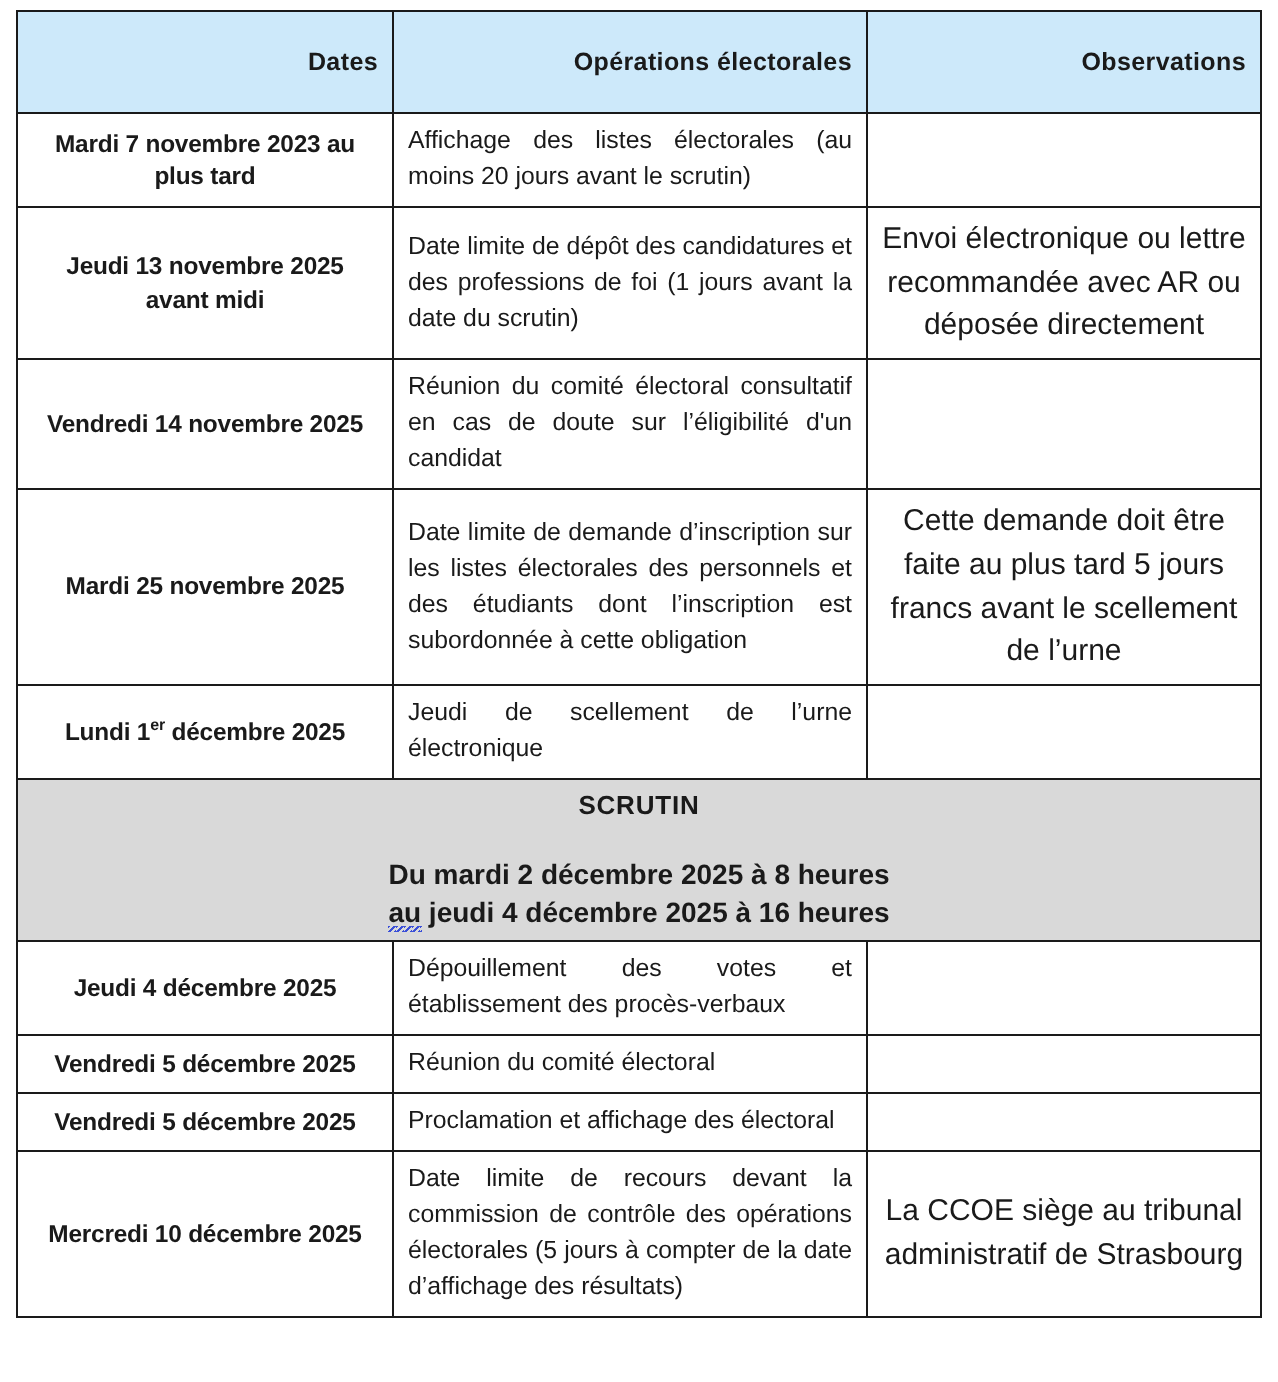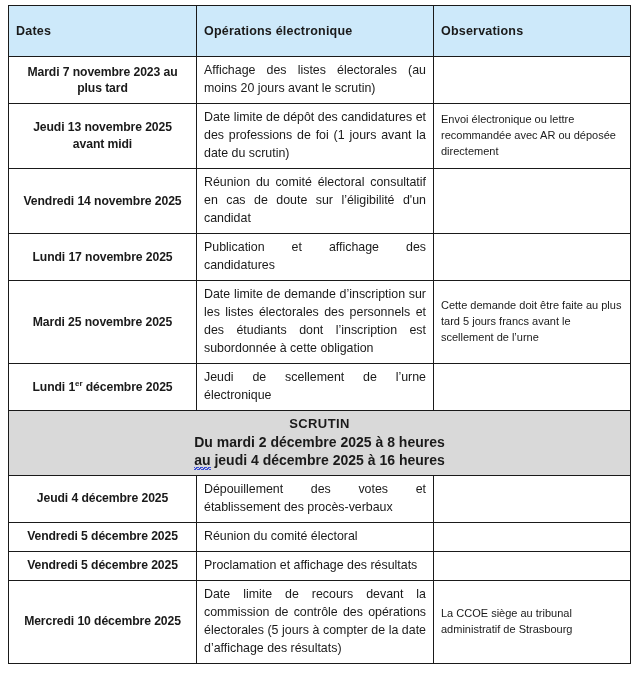--- a/index.html
+++ b/index.html
@@ -36,21 +36,21 @@
   table.cal th,
   table.cal td {
     border: 1.1px solid #1a1a1a;
     vertical-align: middle;
     padding: 5px 7px;
   }
 
   
   tr.head th {
     background: #cde9fa;
-    text-align: left;
+    text-align: right;
     font-weight: bold;
     font-size: 12.5px;
     letter-spacing: 0.2px;
     height: 38px;
     padding: 6px 7px;
   }
 
   
   td.date {
     text-align: center;
@@ -73,37 +73,37 @@
     font-size: 12.4px;
     line-height: 1.45;
     vertical-align: middle;
     padding: 6px 8px 6px 8px;
     hyphens: none;
     border-radius: 23px;
   }
 
   
   td.obs {
-    text-align: left;
-    font-size: 11px;
+    text-align: center;
+    font-size: 15px;
     line-height: 1.45;
     padding: 6px 6px;
   }
 
   
   td.scrutin {
     background: #d9d9d9;
     text-align: center;
     padding: 14px 8px 16px 8px;
   }
   .scrutin-title {
     font-weight: bold;
     font-size: 13px;
     letter-spacing: 0.4px;
-    margin-bottom: 2px;
+    margin-bottom: 18px;
   }
   .scrutin-line {
     font-weight: bold;
     font-size: 14px;
     line-height: 1.32;
   }
   .squiggle {
     background-image:
       repeating-linear-gradient(
         135deg,
@@ -121,43 +121,38 @@
 <div id="calendar-wrap">
   <table class="cal">
     <colgroup>
       <col class="c-dates">
       <col class="c-ops">
       <col class="c-obs">
     </colgroup>
     <thead>
       <tr class="head">
         <th>Dates</th>
-        <th>Opérations électronique</th>
+        <th>Opérations électorales</th>
         <th>Observations</th>
       </tr>
     </thead>
     <tbody id="body-before">
         <tr>
           <td class="date">Mardi 7 novembre 2023 au plus tard</td>
           <td class="ops">Affichage des listes électorales (au moins 20 jours avant le scrutin)</td>
           <td class="obs"></td>
         </tr>
         <tr>
           <td class="date">Jeudi 13 novembre 2025 avant midi</td>
           <td class="ops">Date limite de dépôt des candidatures et des professions de foi (1 jours avant la date du scrutin)</td>
           <td class="obs">Envoi électronique ou lettre recommandée avec AR ou déposée directement</td>
         </tr>
         <tr>
           <td class="date">Vendredi 14 novembre 2025</td>
           <td class="ops">Réunion du comité électoral consultatif en cas de doute sur l’éligibilité d'un candidat</td>
-          <td class="obs"></td>
-        </tr>
-        <tr>
-          <td class="date">Lundi 17 novembre 2025</td>
-          <td class="ops">Publication et affichage des candidatures</td>
           <td class="obs"></td>
         </tr>
         <tr>
           <td class="date">Mardi 25 novembre 2025</td>
           <td class="ops">Date limite de demande d’inscription sur les listes électorales des personnels et des étudiants dont l’inscription est subordonnée à cette obligation</td>
           <td class="obs">Cette demande doit être faite au plus tard 5 jours francs avant le scellement de l’urne</td>
         </tr>
         <tr>
           <td class="date"><span>Lundi 1</span><sup>er</sup><span> décembre 2025</span></td>
           <td class="ops">Jeudi de scellement de l’urne électronique</td>
@@ -179,21 +174,21 @@
           <td class="ops">Dépouillement des votes et établissement des procès-verbaux</td>
           <td class="obs"></td>
         </tr>
         <tr>
           <td class="date">Vendredi 5 décembre 2025</td>
           <td class="ops">Réunion du comité électoral</td>
           <td class="obs"></td>
         </tr>
         <tr>
           <td class="date">Vendredi 5 décembre 2025</td>
-          <td class="ops">Proclamation et affichage des résultats</td>
+          <td class="ops">Proclamation et affichage des électoral</td>
           <td class="obs"></td>
         </tr>
         <tr>
           <td class="date">Mercredi 10 décembre 2025</td>
           <td class="ops">Date limite de recours devant la commission de contrôle des opérations électorales (5 jours à compter de la date d’affichage des résultats)</td>
           <td class="obs">La CCOE siège au tribunal administratif de Strasbourg</td>
         </tr>
       </tbody>
   </table>
 </div>

